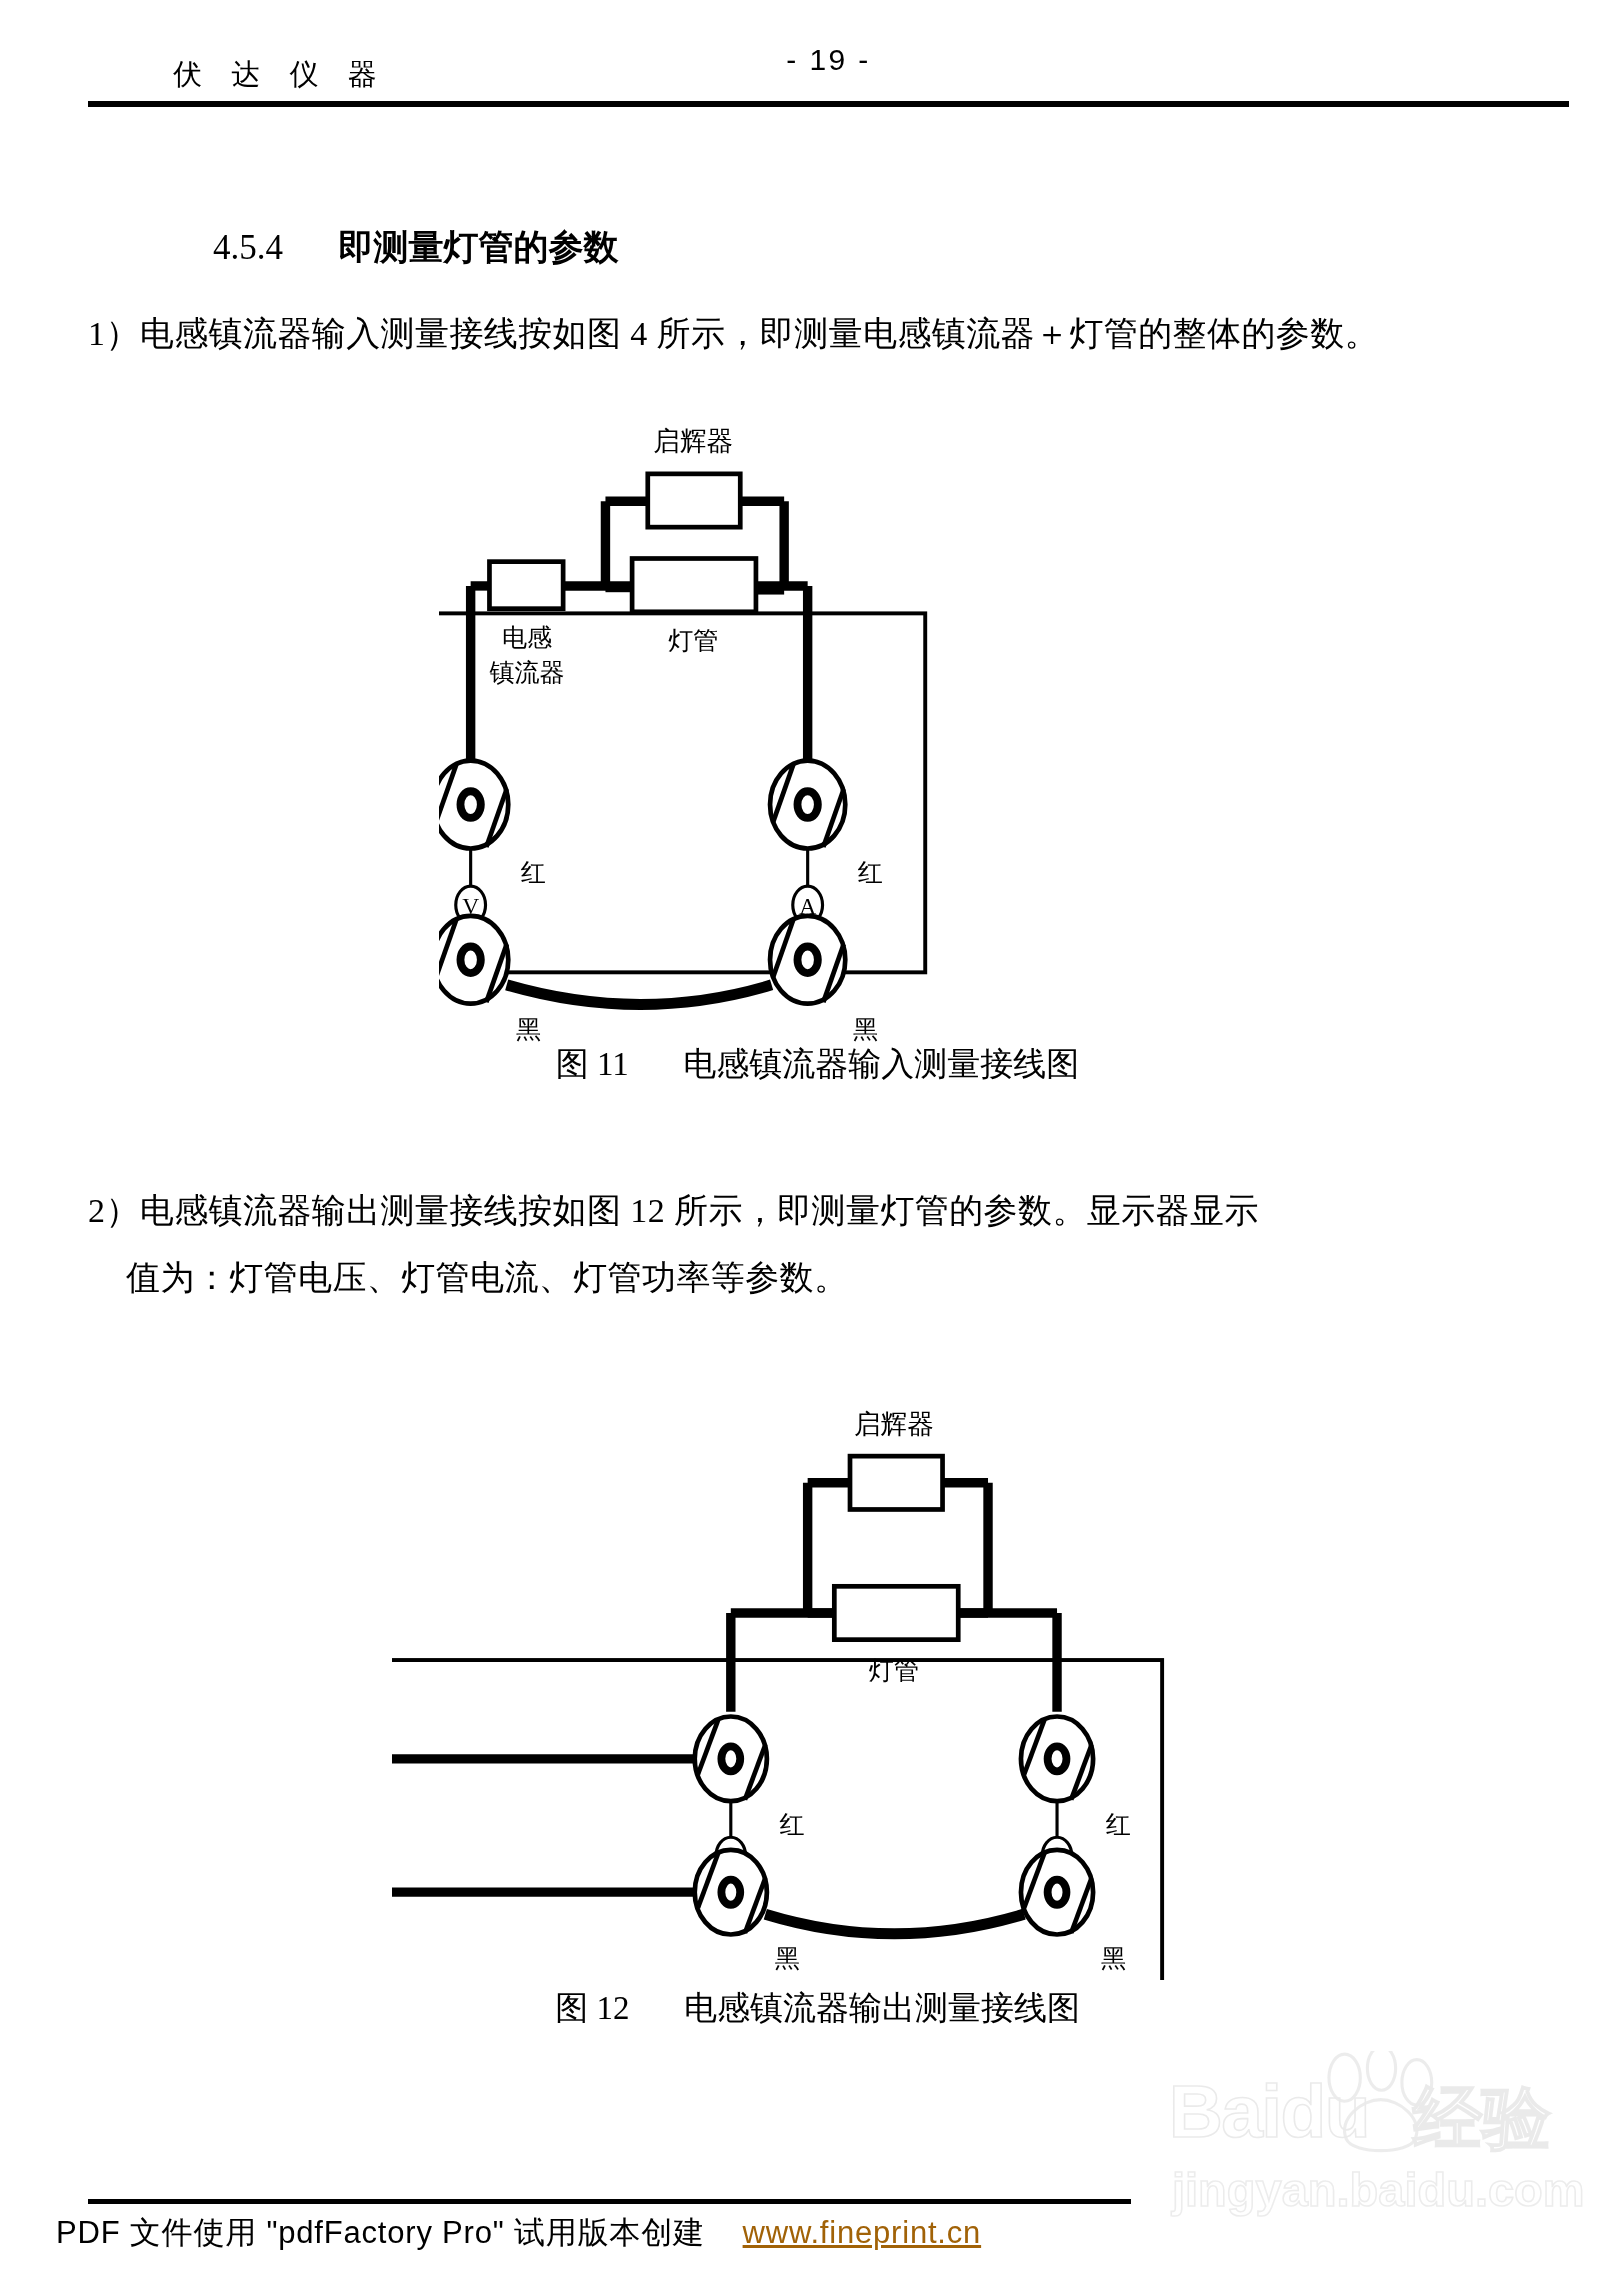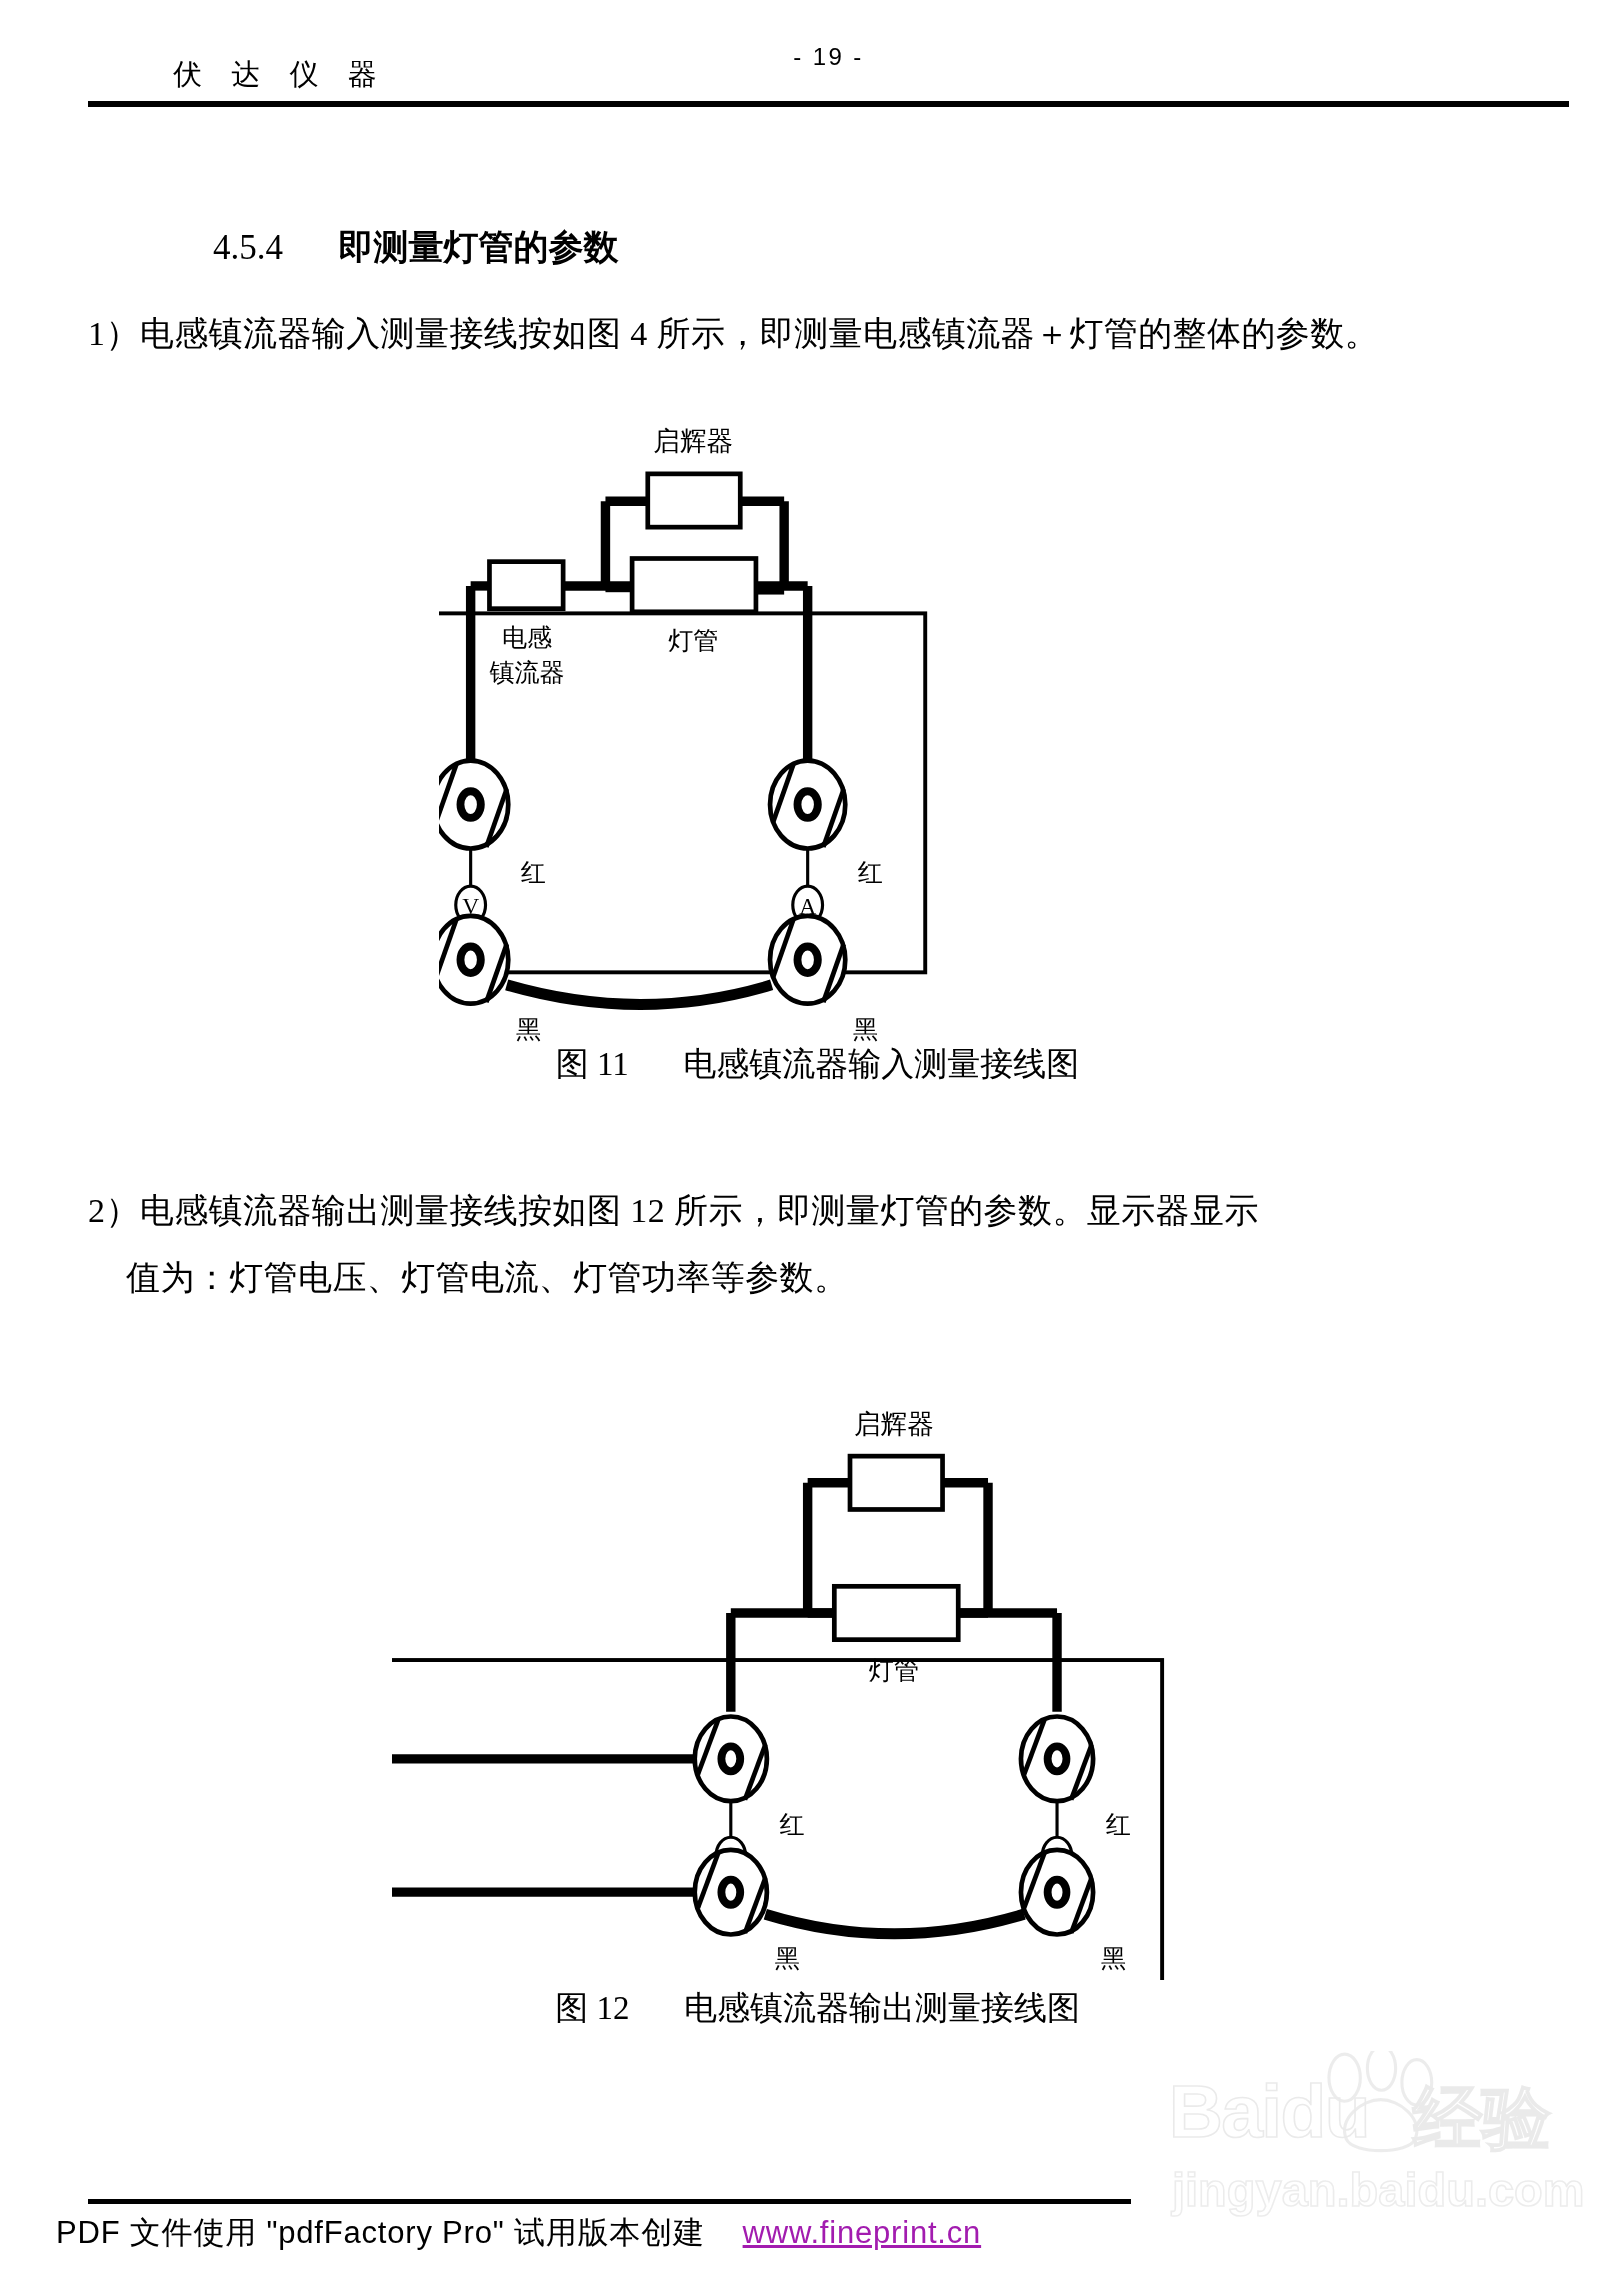--- a/index.html
+++ b/index.html
@@ -35,21 +35,21 @@
     letter-spacing: 11px;
     font-family: "Liberation Serif", "DejaVu Serif", serif;
     white-space: nowrap;
   }
   #header-pageno {
     position: absolute;
     left: 0;
     top: 4.7px;
     width: 1481px;
     text-align: center;
-    font-size: 24px;
+    font-size: 30px;
     letter-spacing: 2.4px;
     font-family: "Liberation Sans", "DejaVu Sans", sans-serif;
   }
   #header-rule {
     position: absolute;
     left: 0;
     top: 63px;
     width: 1481px;
     height: 5.5px;
     background: #000000;
@@ -111,21 +111,21 @@
   #footer-text {
     position: absolute;
     left: 56px;
     top: 2212px;
     font-size: 31px;
     letter-spacing: 0.8px;
     white-space: nowrap;
     font-family: "Liberation Sans", "DejaVu Sans", sans-serif;
   }
   #footer-text .url {
-    color: #a21caf;
+    color: #a16207;
     text-decoration: underline;
   }
 
   
   #watermark {
     position: absolute;
     left: 1153px;
     top: 2046px;
     width: 439px;
     height: 180px;

